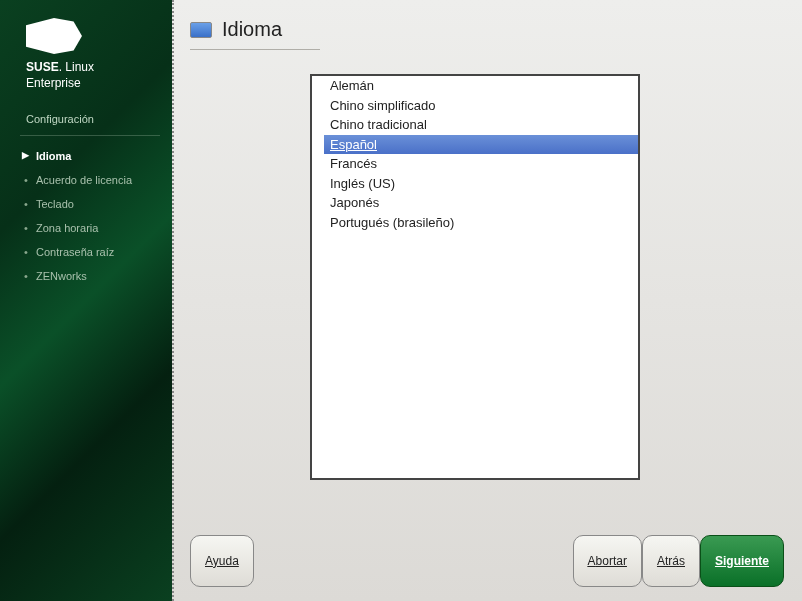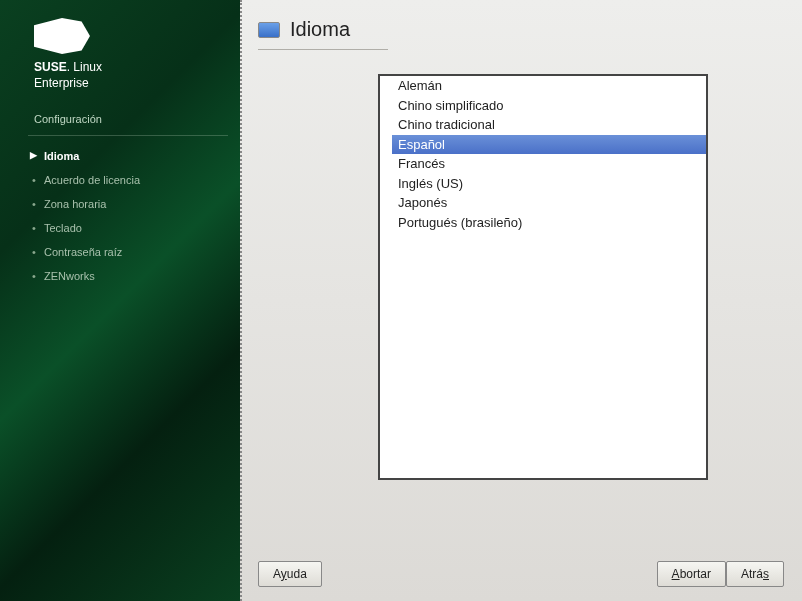--- a/index.html
+++ b/index.html
@@ -1,25 +1,25 @@
 <!DOCTYPE html>
 <html><head>
   <meta charset="utf-8">
   <style>
     * { margin: 0; padding: 0; box-sizing: border-box; }
     body { width: 802px; height: 601px; font-family: sans-serif; overflow: hidden; }
     .container { display: flex; width: 100%; height: 100%; }
     
     .sidebar {
-      width: 240px;
+      width: 172px;
       height: 100%;
       background: linear-gradient(135deg, #0a4020 0%, #063018 30%, #0a5028 50%, #042010 70%, #0a4020 100%);
       background-color: #063018;
       color: #d0e0d0;
-      padding: 18px 0 0 16px;
+      padding: 18px 0 0 8px;
       position: relative;
     }
     .sidebar::after {
       content: '';
       position: absolute;
       right: -2px;
       top: 0;
       width: 2px;
       height: 100%;
       border-right: 2px dotted #888;
@@ -95,37 +95,39 @@
     }
     .listbox .item {
       padding: 1px 6px;
       color: #222;
       cursor: pointer;
       line-height: 1.35;
     }
     .listbox .item.selected {
       background: linear-gradient(180deg, #6a90d8, #4a70c8);
       color: #fff;
+      text-decoration: underline;
     }
     
     .footer {
       display: flex;
       align-items: center;
       justify-content: space-between;
       padding-top: 16px;
     }
     .footer .right { display: flex; }
     button.btn {
       font-size: 12px;
-      padding: 5px 14px;
+      padding: 18px 14px;
       background: linear-gradient(180deg, #f6f6f2, #dedcd6);
       border: 1px solid #888;
-      border-radius: 2px;
+      border-radius: 10px;
       cursor: pointer;
       color: #222;
+      text-decoration: underline;
     }
     button.btn.primary {
       background: linear-gradient(180deg, #3a9a52, #0a7028);
       color: #fff;
       font-weight: bold;
       border-color: #0a5018;
     }
     button.btn .underline { text-decoration: underline; }
   </style>
 </head>
@@ -138,22 +140,22 @@
       <div class="brand">
         <span>SUSE</span><span class="light">. Linux</span><br>
         <span class="light">Enterprise</span>
       </div>
     </div>
     <div class="section-title">Configuración</div>
     <hr class="hr">
     <ul class="steps">
         <li class="active"><span>Idioma</span></li>
         <li><span>Acuerdo de licencia</span></li>
+        <li><span>Teclado</span></li>
         <li><span>Zona horaria</span></li>
-        <li><span>Teclado</span></li>
         <li><span>Contraseña raíz</span></li>
         <li><span>ZENworks</span></li>
       </ul>
   </aside>
 
   <main class="main">
     <div class="header">
       <div class="flag-icon"></div>
       <h1 class="page-title">Idioma</h1>
     </div>
@@ -178,16 +180,19 @@
           <span><span>A<span class="underline">y</span>uda</span></span>
         </button>
       </div>
       <div class="right">
         <button class="btn">
           <span><span class="underline">A</span>bortar</span>
         </button>
         <button class="btn">
           <span>Atrá<span class="underline">s</span></span>
         </button>
+        <button class="btn primary">
+          <span><span class="underline">S</span>iguiente</span>
+        </button>
       </div>
     </div>
   </main>
 </div>
 
 </body></html>

